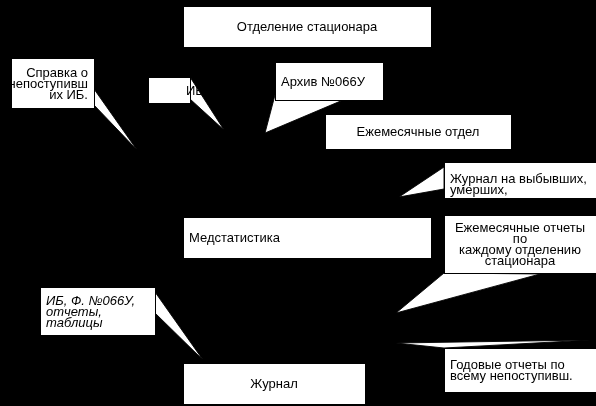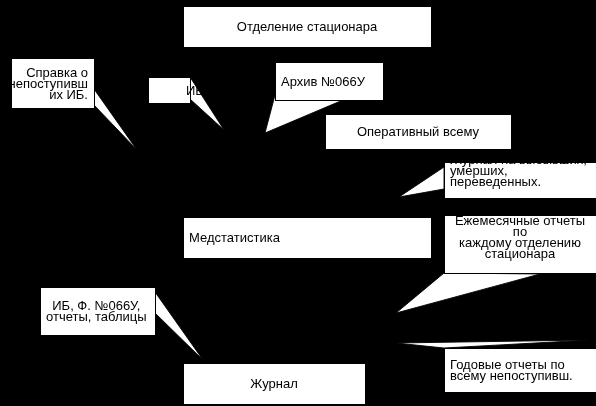--- a/index.html
+++ b/index.html
@@ -56,31 +56,31 @@
       <rect x="11.5" y="58.5" width="83" height="50" fill="#ffffff" stroke="#000000" stroke-width="1"></rect>
       <rect x="148.5" y="77.5" width="42" height="26" fill="#ffffff" stroke="#000000" stroke-width="1"></rect>
       <rect x="275.5" y="62.5" width="108" height="38" fill="#ffffff" stroke="#000000" stroke-width="1"></rect>
       <rect x="444.5" y="162.5" width="152" height="36" fill="#ffffff" stroke="#000000" stroke-width="1"></rect>
       <rect x="444.5" y="215.5" width="152" height="58" fill="#ffffff" stroke="#000000" stroke-width="1"></rect>
       <rect x="40.5" y="287.5" width="115" height="48" fill="#ffffff" stroke="#000000" stroke-width="1"></rect>
       <rect x="444.5" y="348.5" width="152" height="44" fill="#ffffff" stroke="#000000" stroke-width="1"></rect>
     </svg>
   <div id="labels">
       <div class="label center node-label" style="left: 189px; width: 236px; top: 6px; height: 41px; display: flex; flex-direction: column; justify-content: center; align-items: center;"><span style="text-align: center;">Отделение стационара</span></div>
-      <div class="label center node-label" style="left: 331px; width: 174px; top: 114px; height: 35px; display: flex; flex-direction: column; justify-content: center; align-items: center;"><span style="text-align: center;">Оперативный всему</span></div>
+      <div class="label center node-label" style="left: 331px; width: 174px; top: 114px; height: 35px; display: flex; flex-direction: column; justify-content: center; align-items: center;"><span style="text-align: center;">Ежемесячные отдел</span></div>
       <div class="label center node-label" style="left: 189px; width: 236px; top: 217px; height: 41px; display: flex; flex-direction: column; justify-content: center; align-items: flex-start;"><span style="text-align: center;">Медстатистика</span></div>
       <div class="label center node-label" style="left: 189px; width: 170px; top: 363px; height: 41px; display: flex; flex-direction: column; justify-content: center; align-items: center;"><span style="text-align: center;">Журнал</span></div>
       <div class="label right" style="left: 17px; width: 71px; top: 58px; height: 50px; display: flex; flex-direction: column; justify-content: center; align-items: flex-end;"><span style="text-align: right;">Справка о
 непоступивш
 их ИБ.</span></div>
       <div class="label left" style="left: 154px; width: 30px; top: 77px; height: 26px; display: flex; flex-direction: column; justify-content: center; align-items: flex-start;"><span style="text-align: center; padding-left: 32px;">ИБ</span></div>
       <div class="label left" style="left: 281px; width: 96px; top: 62px; height: 38px; display: flex; flex-direction: column; justify-content: center; align-items: flex-start;"><span style="text-align: left;">Архив №066У</span></div>
-      <div class="label left" style="left: 450px; width: 140px; top: 152px; height: 36px; display: flex; flex-direction: column; justify-content: center; align-items: flex-start;"><span style="text-align: left;">Журнал на выбывших,
+      <div class="label left" style="left: 450px; width: 140px; top: 171px; height: 36px; display: flex; flex-direction: column; justify-content: center; align-items: flex-start;"><span style="text-align: left;">Журнал на выбывших,
 умерших, переведенных.</span></div>
-      <div class="label center" style="left: 450px; width: 140px; top: 215px; height: 58px; display: flex; flex-direction: column; justify-content: flex-start; align-items: center;"><span style="text-align: center;">Ежемесячные отчеты по
+      <div class="label center" style="left: 450px; width: 140px; top: 215px; height: 58px; display: flex; flex-direction: column; justify-content: center; align-items: center;"><span style="text-align: center;">Ежемесячные отчеты по
 каждому отделению
 стационара</span></div>
-      <div class="label left" style="left: 46px; width: 103px; top: 287px; height: 48px; display: flex; flex-direction: column; justify-content: center; align-items: flex-start;"><span style="text-align: center;">ИБ, Ф. №066У,
+      <div class="label left" style="left: 46px; width: 103px; top: 287px; height: 48px; display: flex; flex-direction: column; justify-content: center; align-items: flex-start;"><span style="text-align: left; font-style: italic;">ИБ, Ф. №066У,
 отчеты, таблицы</span></div>
       <div class="label left" style="left: 450px; width: 140px; top: 348px; height: 44px; display: flex; flex-direction: column; justify-content: center; align-items: flex-start;"><span style="text-align: left;">Годовые отчеты по
 всему непоступивш.</span></div>
     </div>
 </div>
 
 </body></html>

